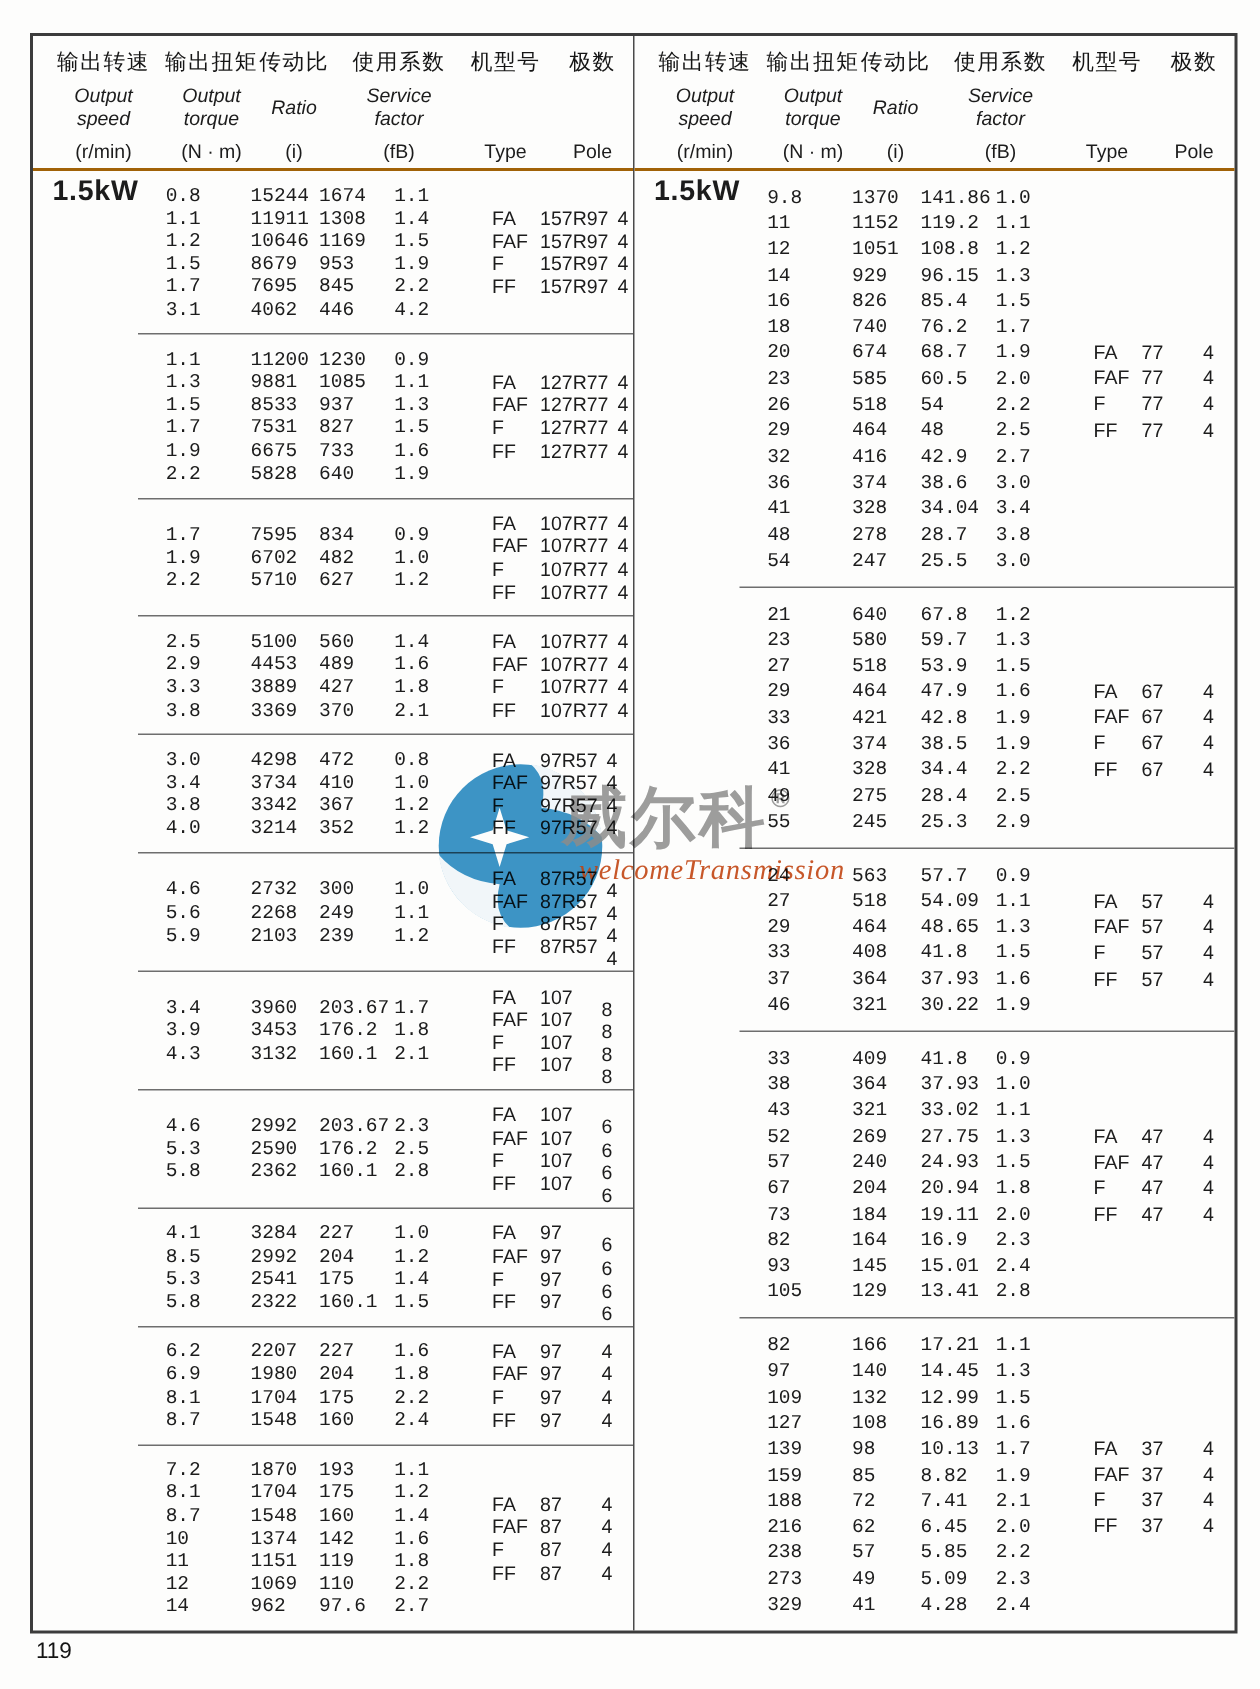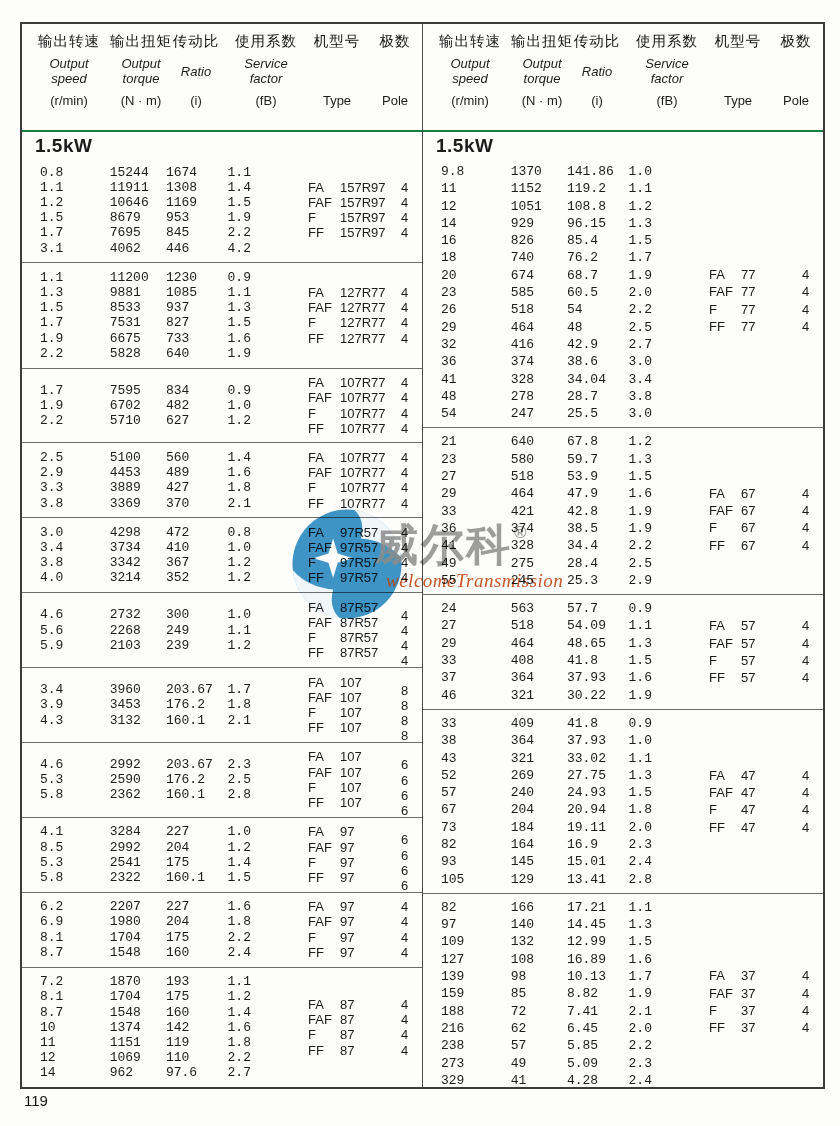--- a/index.html
+++ b/index.html
@@ -3,28 +3,28 @@
 <meta charset="utf-8">
 <style>
   html,body{margin:0;padding:0;}
   body{width:840px;height:1126px;background:#fdfdfc;position:relative;
        font-family:"Liberation Sans","DejaVu Sans",sans-serif;color:#1c1c1c;overflow:hidden;}
   .spec-table{position:absolute;left:20px;top:22px;width:801px;height:1063px;
               border:2px solid #3c3c3c;display:flex;background:#fdfdfc;}
   .half{width:50%;height:100%;display:flex;flex-direction:column;}
   .half.left{border-right:1px solid #4a4a4a;}
   
-  .hdr{height:76px;padding:8px 0 22px;border-bottom:2px solid #15803d;
+  .hdr{height:76px;padding:8px 0 4px;border-bottom:2px solid #a16207;
        display:grid;grid-template-columns:23.5% 12.5% 15% 20% 15.5% 13.5%;}
   .hcol{display:flex;flex-direction:column;justify-content:space-between;align-items:center;text-align:center;}
   .hcol .cn{font-size:14.5px;color:#151515;white-space:nowrap;letter-spacing:1px;}
   .hcol .en{font-size:13px;line-height:1.12;white-space:pre-line;font-style:italic;}
   .hcol .unit{font-size:13px;white-space:nowrap;}
   
-  .tbody{flex:1;display:flex;flex-direction:column;min-height:0;}
+  .tbody{flex:1;display:flex;flex-direction:row;min-height:0;}
   .power{font-size:19px;font-weight:bold;padding:3px 0 1px 13px;letter-spacing:.5px;}
   .blocks{flex:1;display:flex;flex-direction:column;min-height:0;}
   .block{flex:1 1 auto;display:flex;align-items:center;padding:5px 0;}
   .block + .block{border-top:1px solid #6e6e6e;}
   .rows{width:71.5%;padding-left:18px;box-sizing:border-box;font-family:Liberation Mono, monospace;}
   .row{display:grid;grid-template-columns:26% 21% 23% 30%;}
   .left .row,.left .type-row{line-height:15.2px;font-size:13px;}
   .right .row,.right .type-row{line-height:17.3px;font-size:13px;}
   .cell{text-align:left;white-space:nowrap;}
   .types{width:28.5%;box-sizing:border-box;padding-right:3px;}

